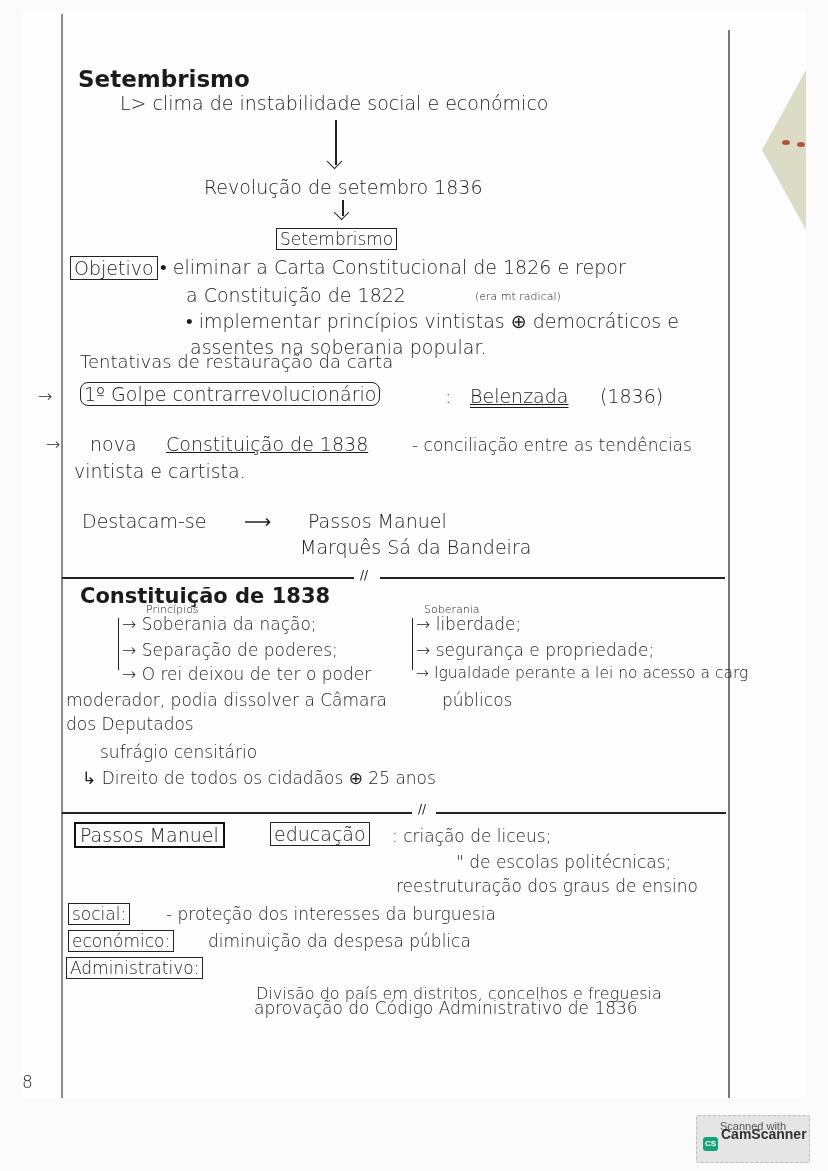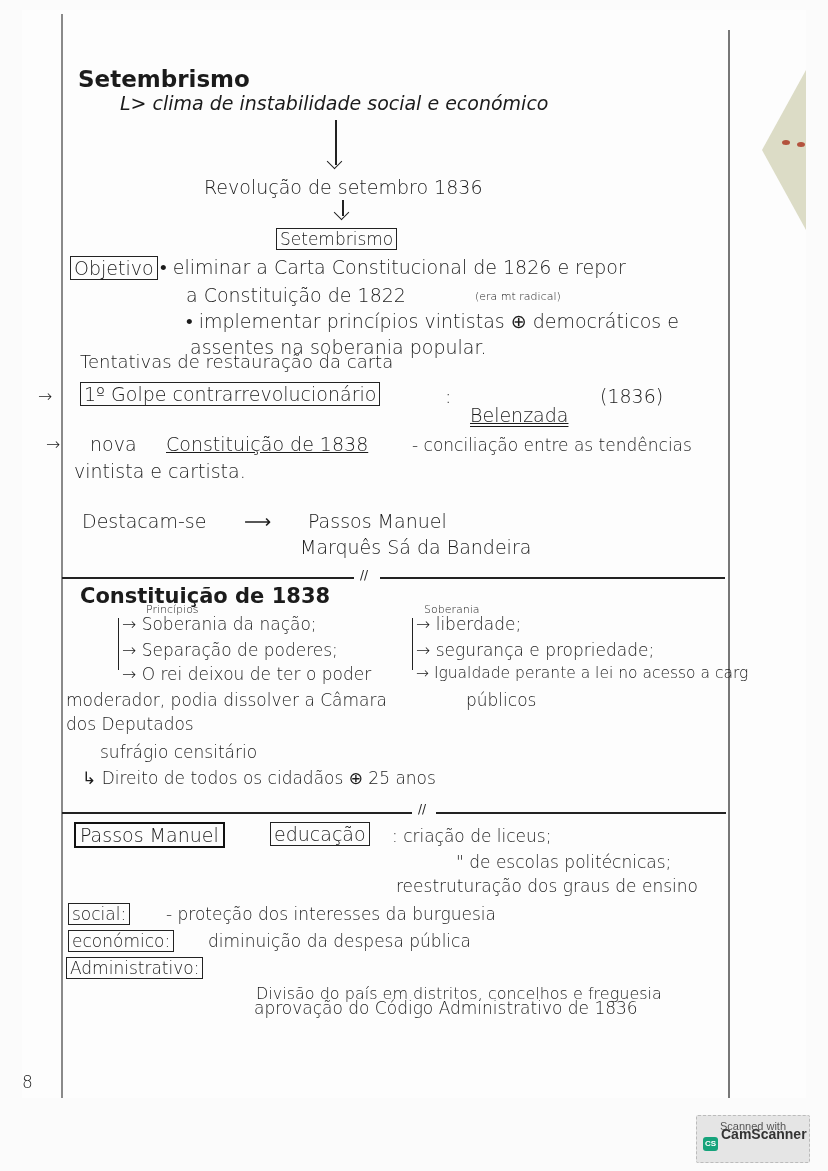--- a/index.html
+++ b/index.html
@@ -13,21 +13,21 @@
   .scrap-dot{position:absolute;width:8px;height:5px;border-radius:50%;background:#b3523d;}
   .t{position:absolute;white-space:nowrap;font-family:"DejaVu Sans",sans-serif;font-weight:300;}
   .h1{font-size:23px;font-weight:700;}
   .big{font-size:19px;}
   .md{font-size:17px;}
   .sm{font-size:18px;}
   .xs{font-size:11px;}
   .box{border:1.6px solid #222;padding:0 3px;}
   .box-thick{border:2.4px solid #111;padding:0 4px;}
   .u{text-decoration:underline;}
-  .uu{text-decoration:underline double;margin-top:19px;}
+  .uu{text-decoration:underline double;}
   .arrow-v{position:absolute;width:1.5px;background:#222;}
   .arrow-v::after{content:"";position:absolute;left:-6px;bottom:-2px;width:10px;height:10px;
                   border-right:1.5px solid #222;border-bottom:1.5px solid #222;transform:rotate(45deg);}
   .rule{position:absolute;height:1.5px;background:#222;}
   .mark{position:absolute;font-size:12px;}
   .bracket{position:absolute;border-left:1.8px solid #222;}
   .badge{position:absolute;left:696px;top:1115px;width:112px;height:46px;border:1px dashed #bbb;
          background:#e5e5e5;border-radius:2px;}
   .badge .l1{position:absolute;top:4px;left:0;width:100%;text-align:center;font-size:11px;color:#555;
              font-family:"Liberation Sans",sans-serif;}
@@ -40,36 +40,36 @@
 <body>
 
 <div class="page"></div>
 <div class="margin-left"></div>
 <div class="margin-right"></div>
 <div class="scrap"></div>
 <div class="scrap-dot" style="left:782px;top:140px;"></div>
 <div class="scrap-dot" style="left:797px;top:142px;"></div>
 
 <div class="t h1" style="left:78px;top:66px;">Setembrismo</div>
-<div class="t big" style="left:120px;top:92px;font-style:italic;">L&gt; clima de instabilidade social e económico</div>
+<div class="t big" style="left:120px;top:92px;">L&gt; clima de instabilidade social e económico</div>
 <div class="arrow-v" style="left:335px;top:120px;height:45px;"></div>
 <div class="t big" style="left:204px;top:176px;">Revolução de setembro 1836</div>
 <div class="arrow-v" style="left:342px;top:200px;height:16px;"></div>
 <div class="t md box" style="left:276px;top:228px;">Setembrismo</div>
 
 <div class="t big box" style="left:70px;top:256px;">Objetivo</div>
 <div class="t big" style="left:160px;top:256px;">• eliminar a Carta Constitucional de 1826 e repor</div>
 <div class="t big" style="left:186px;top:284px;">a Constituição de 1822</div>
 <div class="t xs" style="left:475px;top:290px;">(era mt radical)</div>
 <div class="t big" style="left:186px;top:310px;">• implementar princípios vintistas ⊕ democráticos e</div>
 <div class="t big" style="left:190px;top:336px;">assentes na soberania popular.</div>
 <div class="t sm" style="left:80px;top:351px;">Tentativas de restauração da carta</div>
 
 <div class="t md" style="left:38px;top:386px;">→</div>
-<div class="t big box" style="left:80px;top:382px;">1º Golpe contrarrevolucionário</div>
+<div class="t big box" style="left:80px;top:382px;border-radius:8px;">1º Golpe contrarrevolucionário</div>
 <div class="t big" style="left:445px;top:385px;">:</div>
 <div class="t big uu" style="left:470px;top:385px;">Belenzada</div>
 <div class="t big" style="left:600px;top:385px;">(1836)</div>
 
 <div class="t md" style="left:46px;top:434px;">→</div>
 <div class="t big" style="left:90px;top:433px;">nova</div>
 <div class="t big u" style="left:166px;top:433px;">Constituição de 1838</div>
 <div class="t md" style="left:412px;top:435px;">- conciliação entre as tendências</div>
 <div class="t big" style="left:74px;top:460px;">vintista e cartista.</div>
 
@@ -89,21 +89,21 @@
 <div class="t md" style="left:122px;top:640px;">→ <span>Separação de poderes;</span></div>
 <div class="t md" style="left:122px;top:664px;">→ <span>O rei deixou de ter o poder</span></div>
 <div class="t md" style="left:66px;top:690px;">moderador, podia dissolver a Câmara</div>
 <div class="t md" style="left:66px;top:714px;">dos Deputados</div>
 
 <div class="t xs" style="left:424px;top:603px;">Soberania</div>
 <div class="bracket" style="left:412px;top:618px;height:52px;"></div>
 <div class="t md" style="left:416px;top:614px;">→ <span>liberdade;</span></div>
 <div class="t md" style="left:416px;top:640px;">→ <span>segurança e propriedade;</span></div>
 <div class="t md" style="left:416px;top:664px;font-size:15.5px;">→ <span>Igualdade perante a lei no acesso a carg</span></div>
-<div class="t md" style="left:466px;top:690px;">públicos</div>
+<div class="t md" style="left:442px;top:690px;">públicos</div>
 
 <div class="t md" style="left:100px;top:742px;">sufrágio censitário</div>
 <div class="t md" style="left:82px;top:768px;">↳ <span>Direito de todos os cidadãos ⊕ 25 anos</span></div>
 
 <div class="rule" style="left:62px;top:812px;width:350px;"></div>
 <div class="mark" style="left:418px;top:802px;">//</div>
 <div class="rule" style="left:436px;top:812px;width:290px;"></div>
 
 <div class="t big box-thick" style="left:74px;top:822px;">Passos Manuel</div>
 <div class="t big box" style="left:270px;top:822px;">educação</div>

